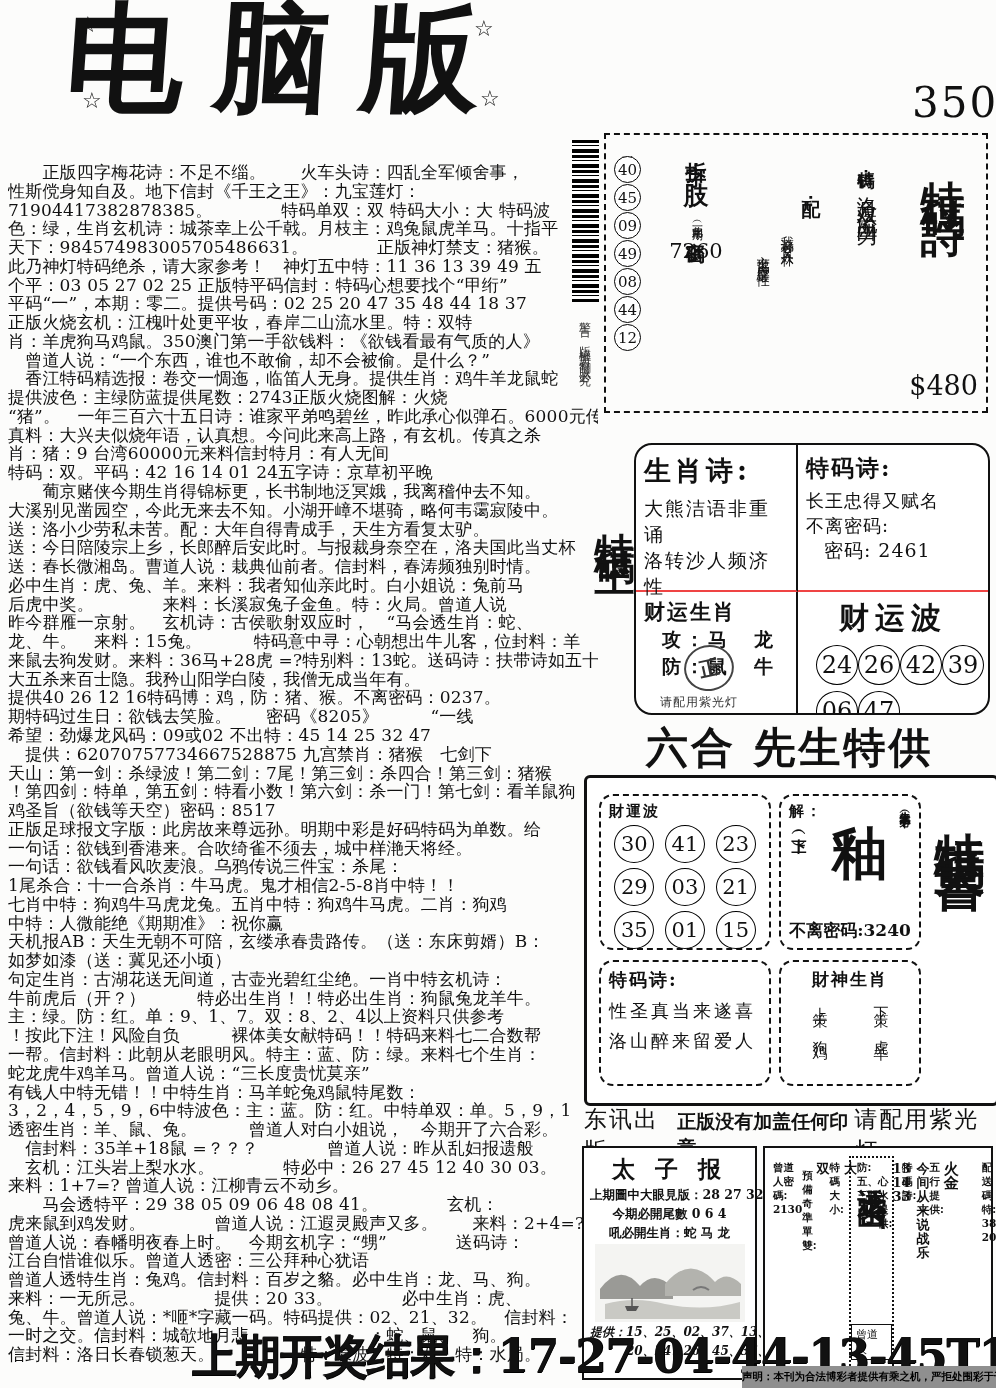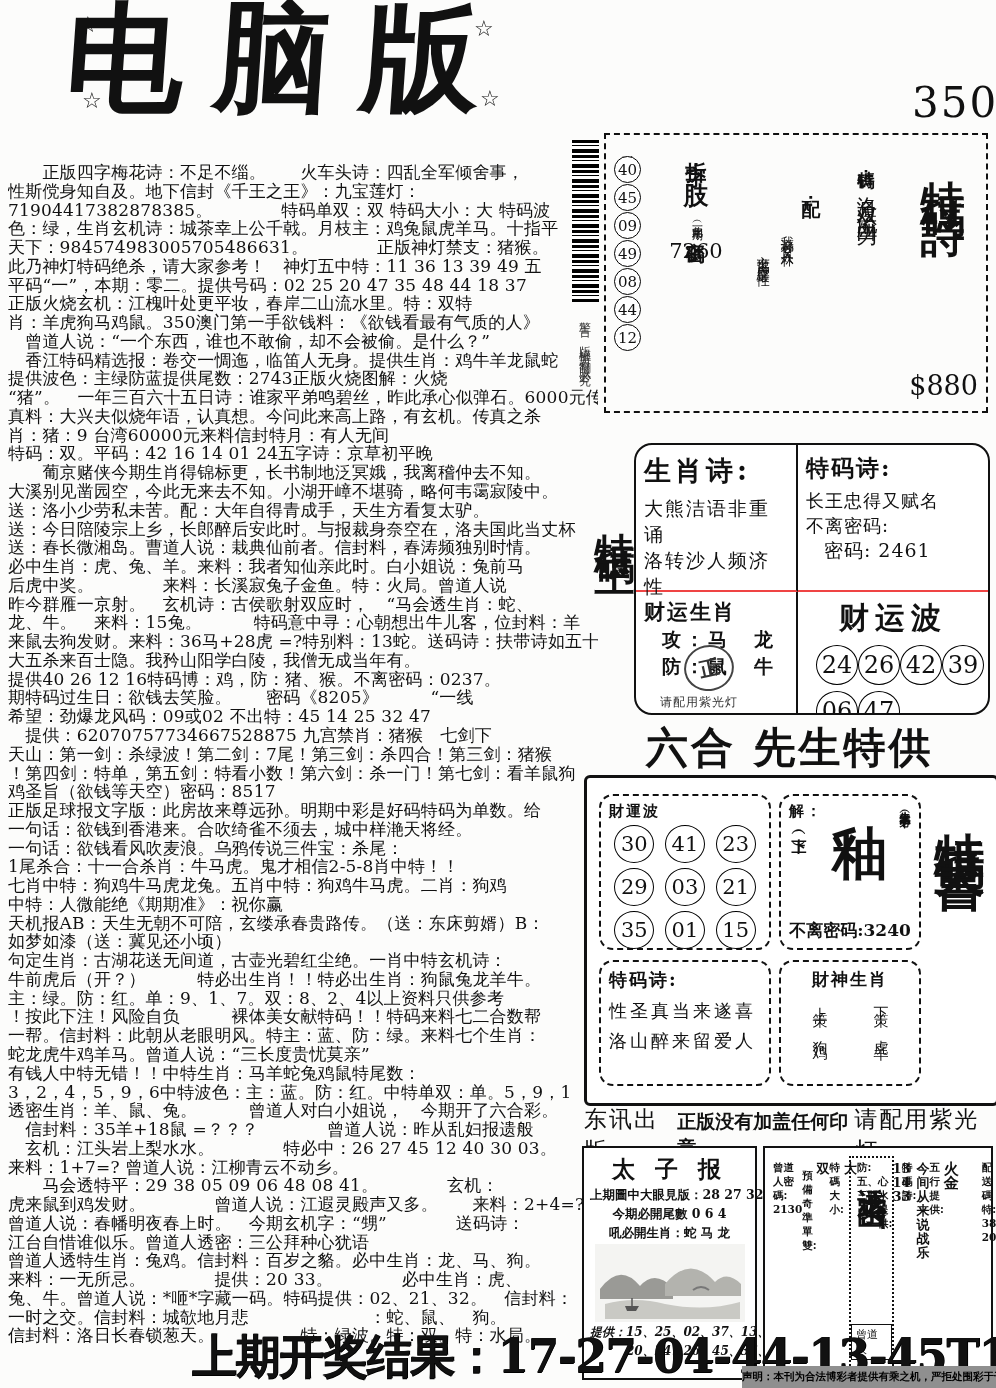--- a/index.html
+++ b/index.html
@@ -157,31 +157,32 @@
       <div class="pei-line v" style="padding-top:60px;">玄世渴应空最性</div>
       <div class="pei-line v" style="padding-top:40px;">我说君官又入林</div>
       <div class="pei-lab v">配：</div>
     </div>
     <div class="col" style="padding-top:12px;">
       <div class="tema-lab v">特碼：</div>
       <div class="tema-poem v">洛月双流应白刃</div>
     </div>
     <div class="col" style="justify-content:space-between;">
       <div class="tbox-title v">特碼詩</div>
-      <div class="price">$880</div>
+      <div class="price">$480</div>
     </div>
   </div>
 
   <div class="maintext">
       <div class="text-line">　　正版四字梅花诗：不足不缁。　　火车头诗：四乱全军倾舍事，</div>
       <div class="text-line">性斯傥身知自及。地下信封《千王之王》：九宝莲灯：</div>
       <div class="text-line">71904417382878385。　　　　特码单双：双 特码大小：大 特码波</div>
       <div class="text-line">色：绿，生肖玄机诗：城茶幸上公千戟。月枝主：鸡兔鼠虎羊马。十指平</div>
       <div class="text-line">天下：984574983005705486631。　　　　正版神灯禁支：猪猴。</div>
       <div class="text-line">此乃神灯特码绝杀，请大家参考！　神灯五中特：11 36 13 39 49 五</div>
+      <div class="text-line">个平：03 05 27 02 25 正版特平码信封：特码心想要找个“甲绗”</div>
       <div class="text-line">平码“一”，本期：零二。提供号码：02 25 20 47 35 48 44 18 37</div>
       <div class="text-line">正版火烧玄机：江槐叶处更平妆，春岸二山流水里。特：双特</div>
       <div class="text-line">肖：羊虎狗马鸡鼠。350澳门第一手欲钱料：《欲钱看最有气质的人》</div>
       <div class="text-line">　曾道人说：“一个东西，谁也不敢偷，却不会被偷。是什么？”</div>
       <div class="text-line">　香江特码精选报：卷交一惆迤，临笛人无身。提供生肖：鸡牛羊龙鼠蛇</div>
       <div class="text-line">提供波色：主绿防蓝提供尾数：2743正版火烧图解：火烧</div>
       <div class="text-line">“猪”。　一年三百六十五日诗：谁家平弟鸣碧丝，昨此承心似弹石。6000元传</div>
       <div class="text-line">真料：大兴夫似烧年语，认真想。今问此来高上路，有玄机。传真之杀</div>
       <div class="text-line">肖：猪：9 台湾60000元来料信封特月：有人无间</div>
       <div class="text-line">特码：双。平码：42 16 14 01 24五字诗：京草初平晚</div>

